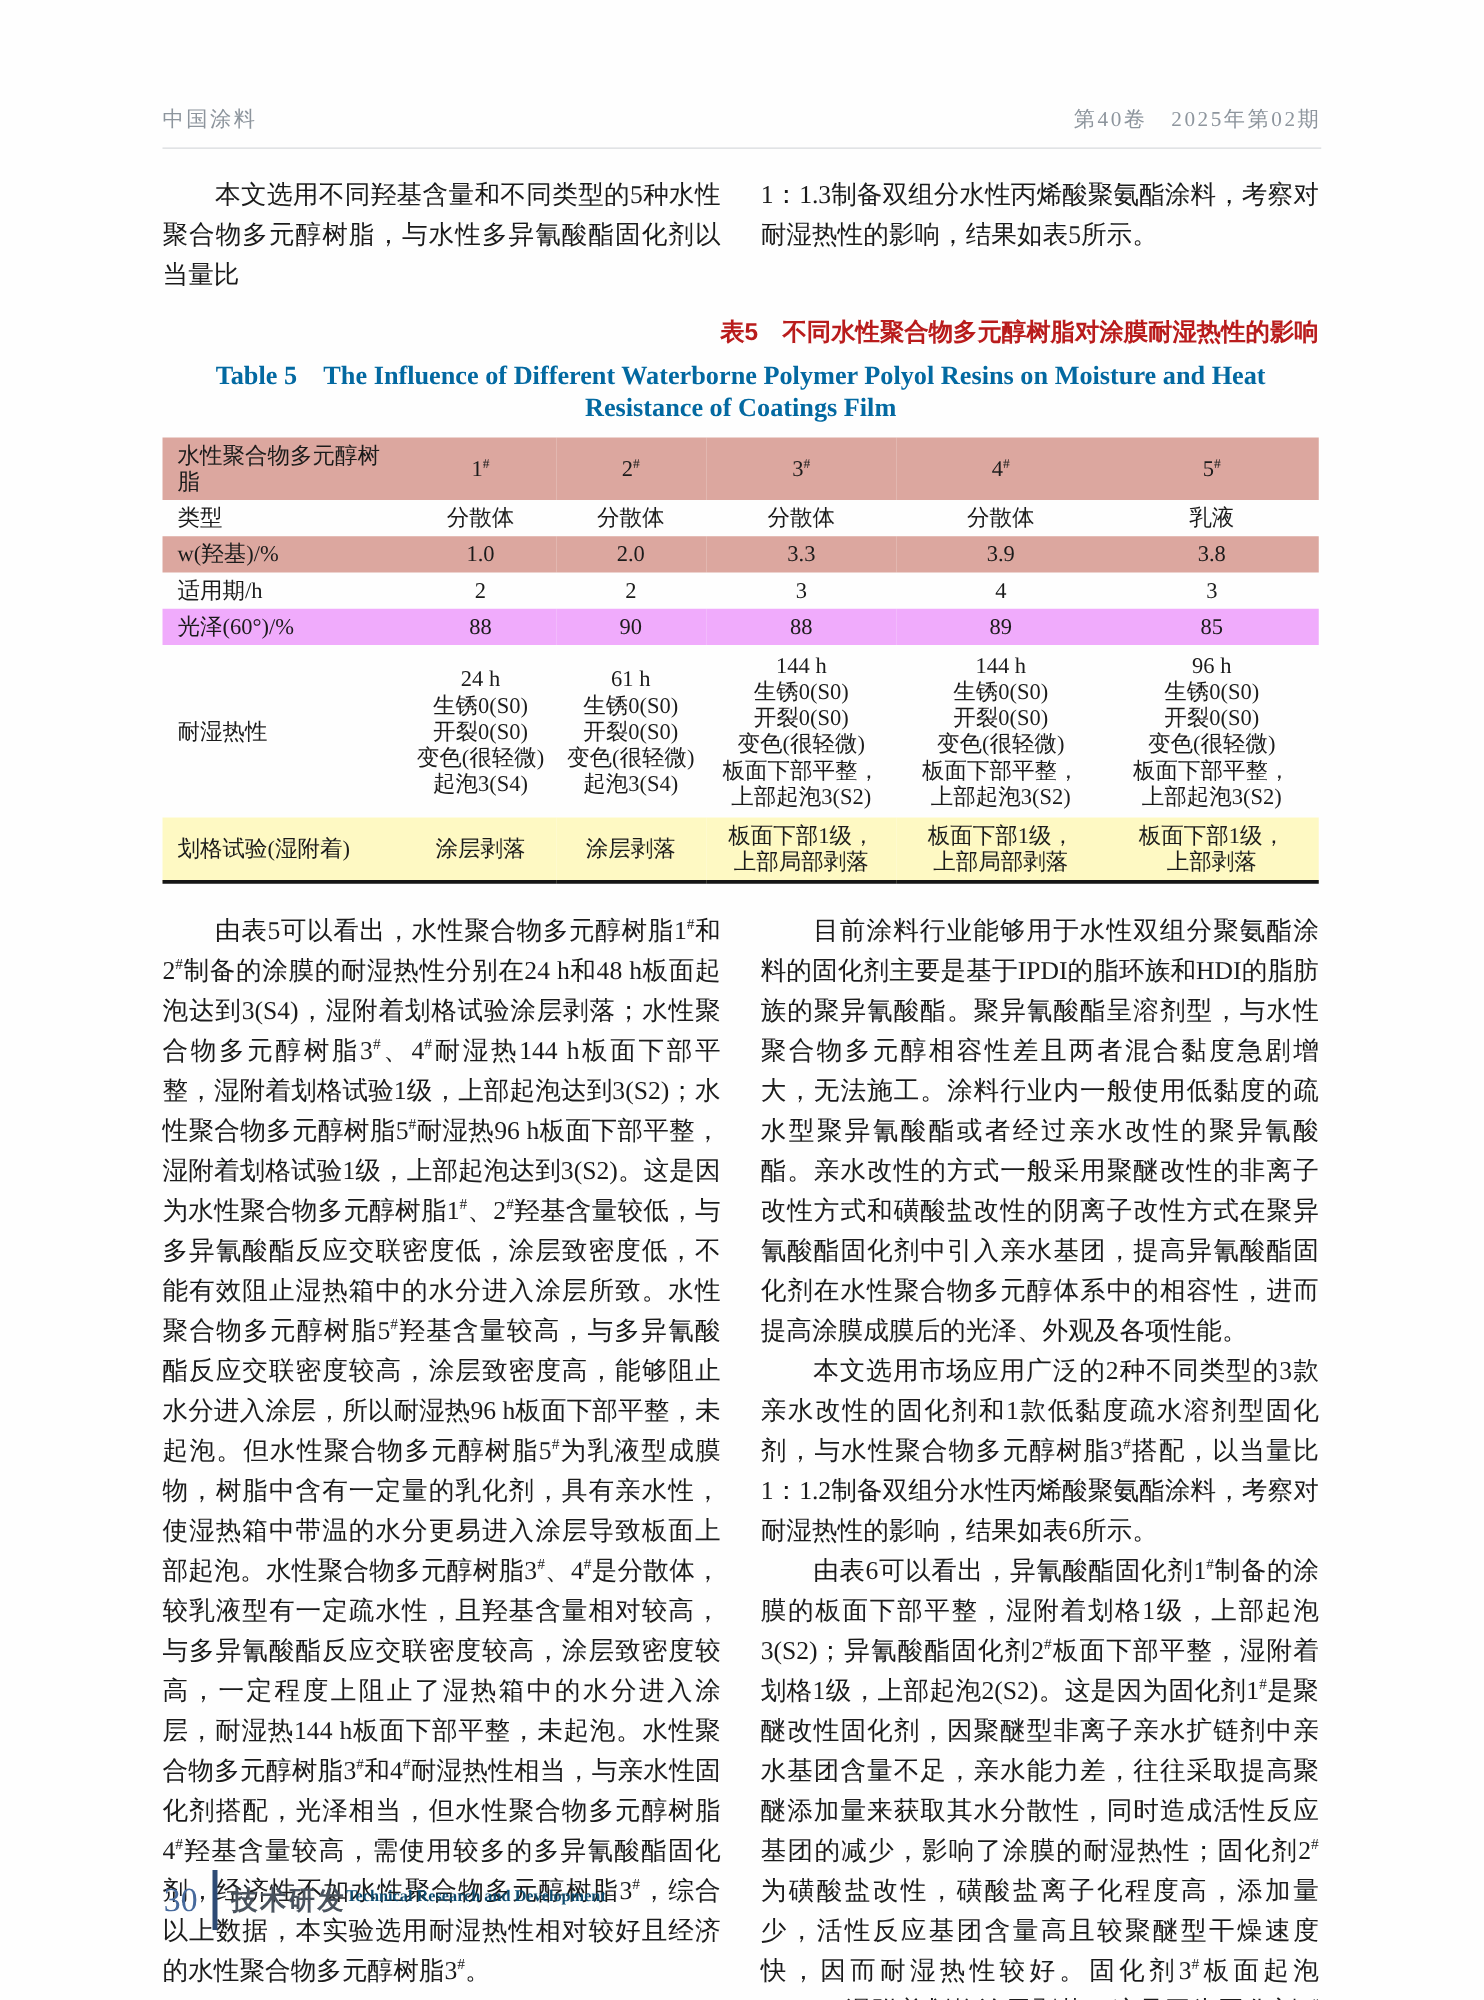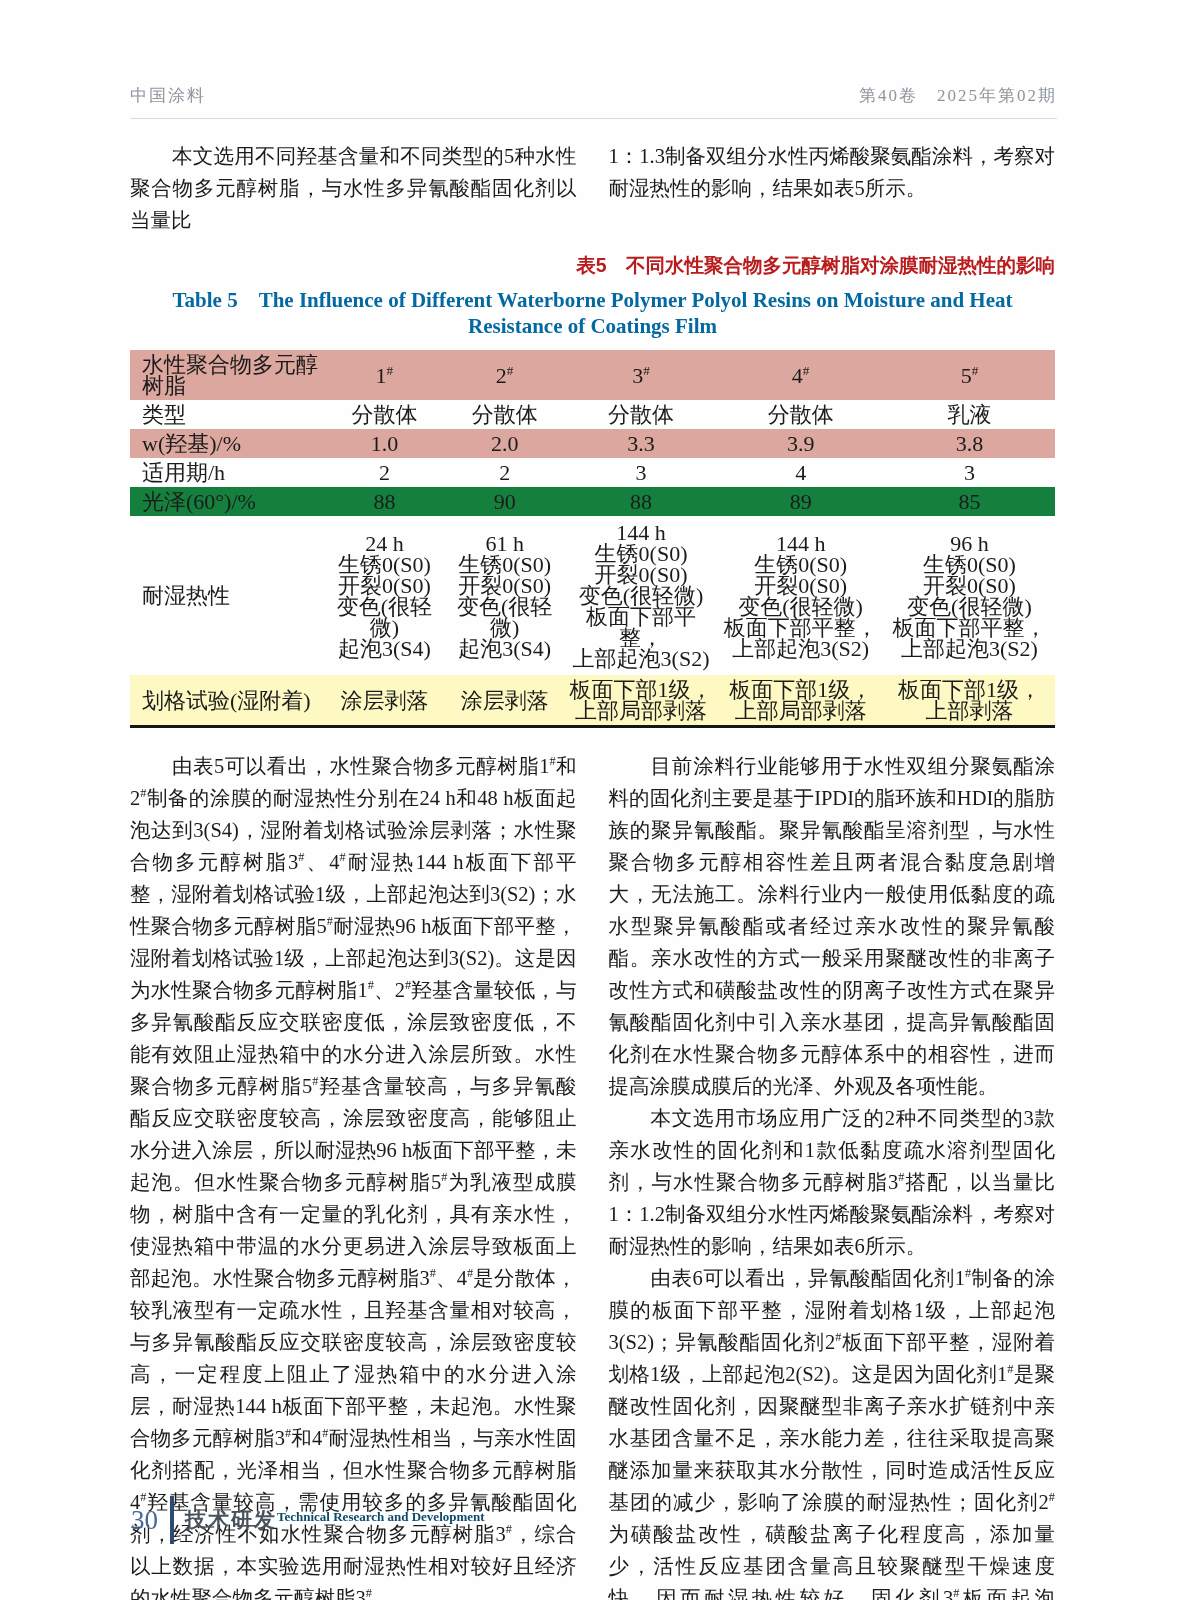--- a/index.html
+++ b/index.html
@@ -21,21 +21,21 @@
   p.para{margin:0;text-indent:2.05em;}
   p.para.no-indent{text-indent:0;}
   sup{font-size:0.6em;vertical-align:super;line-height:0;}
   
   .caption-zh{
     text-align:right;font-family:"Liberation Sans","DejaVu Sans",sans-serif;
     font-weight:bold;font-size:19.5px;margin-top:16px;color:#b91c1c;
   }
   .caption-en{text-align:center;font-weight:bold;font-size:21px;margin-top:7px;color:#0369a1;}
   
-  table.t5{border-collapse:collapse;width:100%;margin-top:11px;font-size:22px;border-bottom:3px solid #161616;}
+  table.t5{border-collapse:collapse;width:100%;margin-top:11px;font-size:18px;border-bottom:3px solid #161616;}
   .t5 th,.t5 td{font-weight:normal;text-align:center;padding:4px 4px;line-height:21px;vertical-align:middle;white-space:pre-line;}
   .t5 .rowlabel{text-align:left;padding-left:12px;}
   .t5 tr.hl{background:#dca79f;}
   .t5 td.tall{padding:6px 2px;}
   
   .sec-head{
     margin:5px 0 3px 0;font-family:"Liberation Sans","DejaVu Sans",sans-serif;
     font-weight:bold;font-size:20.5px;text-indent:0;
   }
   .sec-head .sec-num{margin-right:18px;}
@@ -108,21 +108,21 @@
         <td>3.8</td>
       </tr>
       <tr>
         <th class="rowlabel">适用期/h</th>
         <td>2</td>
         <td>2</td>
         <td>3</td>
         <td>4</td>
         <td>3</td>
       </tr>
-      <tr class="hl" style="background: #15803d;">
+      <tr class="hl" style="background: #f0abfc;">
         <th class="rowlabel">光泽(60°)/%</th>
         <td>88</td>
         <td>90</td>
         <td>88</td>
         <td>89</td>
         <td>85</td>
       </tr>
       <tr>
         <th class="rowlabel">耐湿热性</th>
         <td class="tall">24 h

